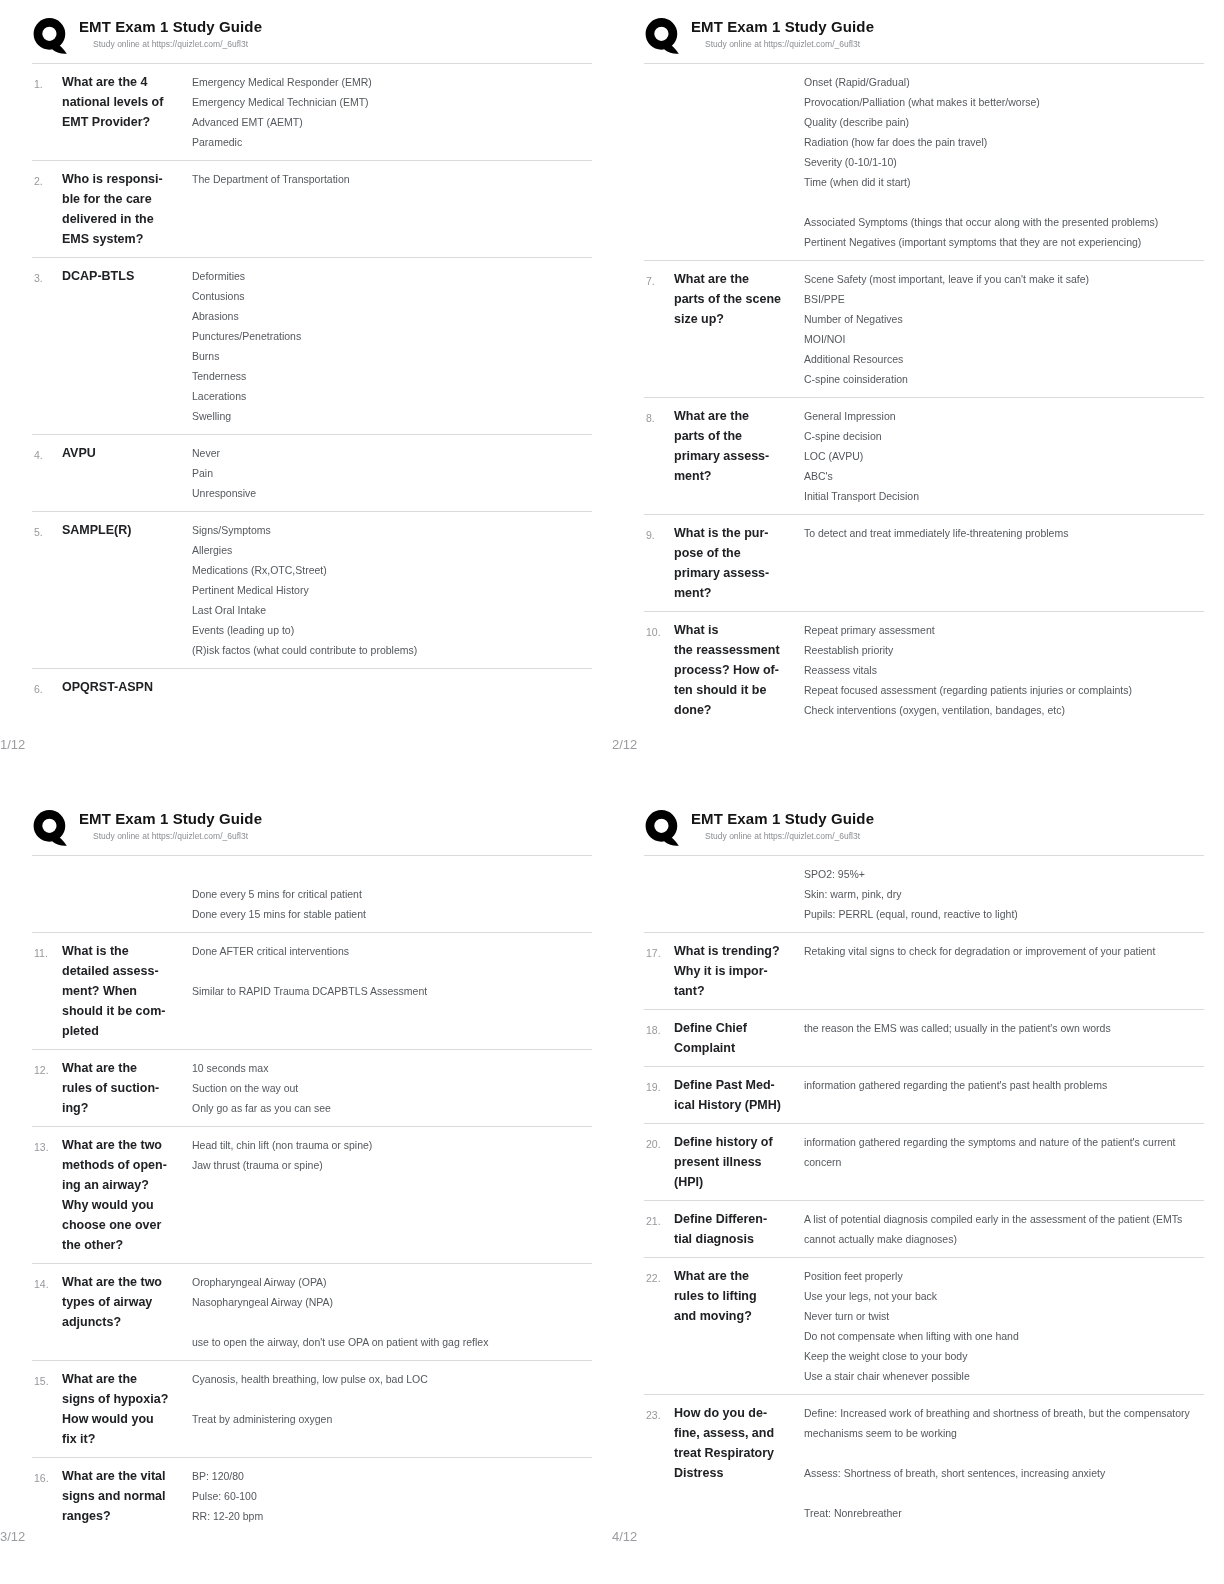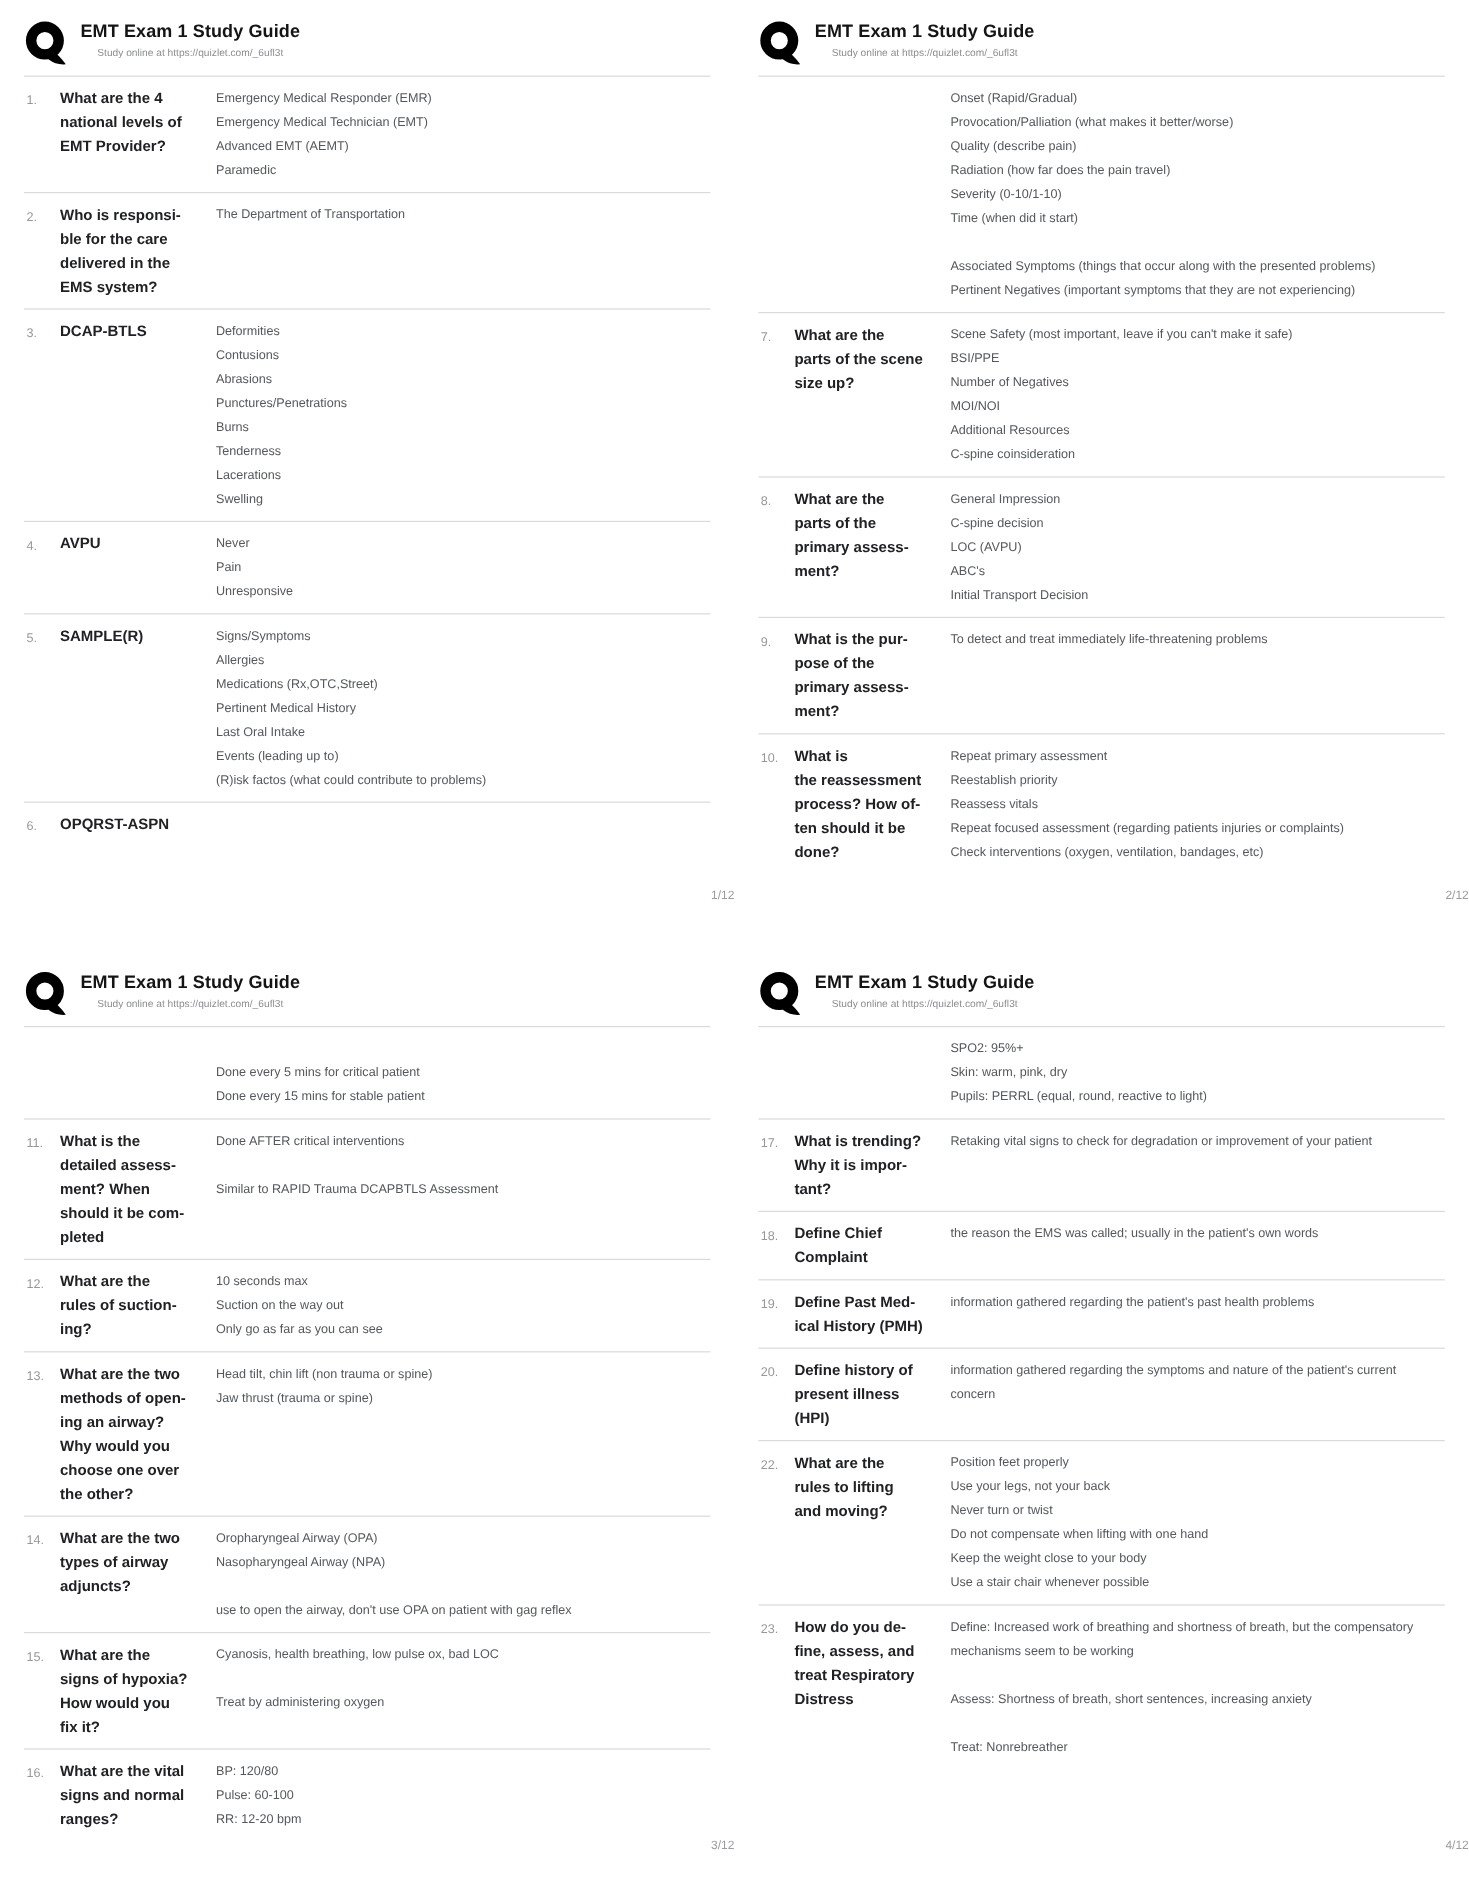--- a/index.html
+++ b/index.html
@@ -9,21 +9,21 @@
     font-family:"Liberation Sans","DejaVu Sans",sans-serif;
     color:#26282b;
   }
   #page-grid {
     display:grid;
     grid-template-columns:612px 612px;
     grid-template-rows:792px 792px;
   }
   .page {
     position:relative;
-    padding:16px 20px 0 20px;
+    padding:16px 20px 0 32px;
     overflow:hidden;
   }
   .page-header {
     display:flex;
     align-items:flex-start;
     gap:9px;
     padding-bottom:5px;
     border-bottom:1px solid #dadada;
   }
   .logo { width:38px; height:42px; flex:0 0 auto; }
@@ -39,21 +39,21 @@
   .qa-row.last { border-bottom:none; }
   .q-num { font-size:10.5px; color:#97989c; line-height:20px; padding-top:2px; }
   .q-text {
     font-size:12.5px; font-weight:bold; color:#202124;
     line-height:20px; white-space:pre-line; padding-right:4px;
   }
   .a-text { font-size:10.5px; color:#54585d; line-height:20px; padding-right:8px; }
   .a-line { min-height:20px; }
   .page-footer {
     position:absolute; left:0; right:0; bottom:40px;
-    text-align:right; font-size:10px; color:#9a9ca0;
+    text-align:left; font-size:13px; color:#9a9ca0;
   }
 </style>
 </head>
 <body>
 
 <div id="page-grid">
     <div class="page">
       <div class="page-header">
         <svg class="logo" viewBox="0 0 48 52" xmlns="http://www.w3.org/2000/svg">
           <circle cx="22" cy="22" r="14.5" fill="none" stroke="#000000" stroke-width="11"></circle>
@@ -352,20 +352,28 @@
       <div class="qa-row">
         <div class="q-num">20.</div>
         <div class="q-text">Define history of
 present illness
 (HPI)</div>
         <div class="a-text">
           <div class="a-line">information gathered regarding the symptoms and nature of the patient's current concern</div>
         </div>
       </div>
       <div class="qa-row">
+        <div class="q-num">21.</div>
+        <div class="q-text">Define Differen-
+tial diagnosis</div>
+        <div class="a-text">
+          <div class="a-line">A list of potential diagnosis compiled early in the assessment of the patient (EMTs cannot actually make diagnoses)</div>
+        </div>
+      </div>
+      <div class="qa-row">
         <div class="q-num">22.</div>
         <div class="q-text">What are the
 rules to lifting
 and moving?</div>
         <div class="a-text">
           <div class="a-line">Position feet properly</div>
           <div class="a-line">Use your legs, not your back</div>
           <div class="a-line">Never turn or twist</div>
           <div class="a-line">Do not compensate when lifting with one hand</div>
           <div class="a-line">Keep the weight close to your body</div>

